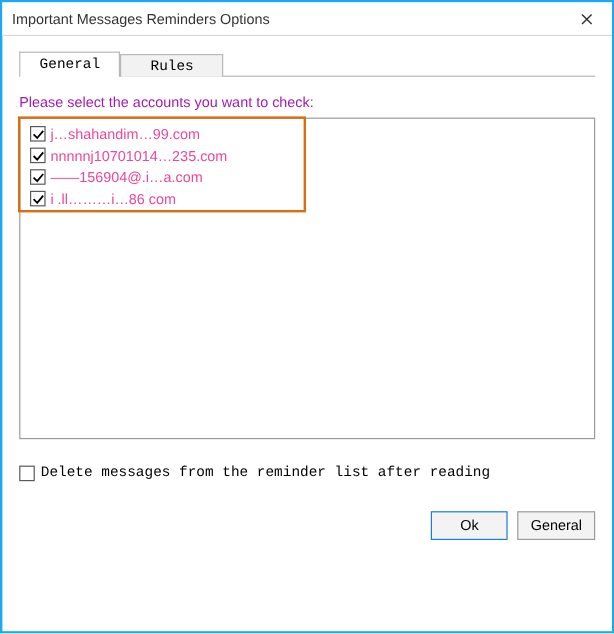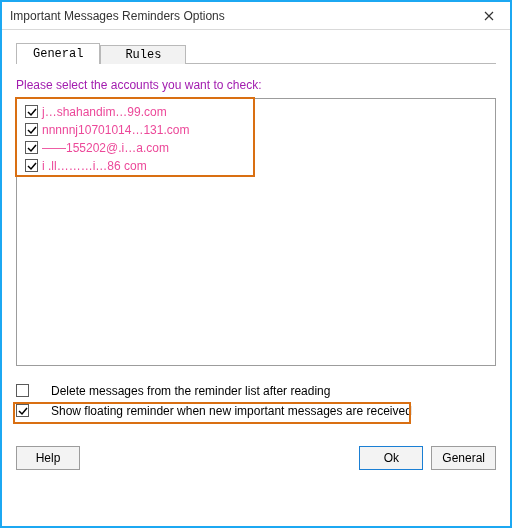--- a/index.html
+++ b/index.html
@@ -90,21 +90,21 @@
     flex: none;
   }
   .chk.checked svg { display: block; }
   .chk svg { display: none; width: 10px; height: 10px; }
   .highlight {
     position: absolute; border: 2px solid #d96f12;
     pointer-events: none;
   }
   .highlight.accounts { top: -2px; left: -2px; width: 240px; height: 80px; }
   .opts { margin-top: 18px; }
-  .opt-row { display: flex; align-items: flex-start; gap: 22px; height: 20px; }
+  .opt-row { display: flex; align-items: center; gap: 5px; height: 20px; font-family: Liberation Mono, monospace; }
   .opt-label { color: #000; }
   .highlight.floating {
     left: -3px; width: 398px; height: 22px; top: -2px;
   }
   .btnbar {
     display: flex; align-items: center; gap: 8px;
     margin-top: 22px;
   }
   .btn {
     border: 1px solid #9c9c9c;
@@ -155,62 +155,48 @@
               </svg>
             </span>
           <span>j…shahandim…99.com</span>
         </div>
         <div class="acct-row">
           <span class="chk checked">
               <svg viewBox="0 0 10 10">
                 <path d="M1 5 L4 8 L9 2" stroke="#000" stroke-width="1.5" fill="none"></path>
               </svg>
             </span>
-          <span>nnnnnj10701014…131.com</span>
-        </div>
-        <div class="acct-row">
-          <span class="chk checked">
-              <svg viewBox="0 0 10 10">
-                <path d="M1 5 L4 8 L9 2" stroke="#000" stroke-width="1.5" fill="none"></path>
-              </svg>
-            </span>
-          <span>——155202@.i…a.com</span>
+          <span>nnnnnj10701014…235.com</span>
+        </div>
+        <div class="acct-row">
+          <span class="chk checked">
+              <svg viewBox="0 0 10 10">
+                <path d="M1 5 L4 8 L9 2" stroke="#000" stroke-width="1.5" fill="none"></path>
+              </svg>
+            </span>
+          <span>——156904@.i…a.com</span>
         </div>
         <div class="acct-row">
           <span class="chk checked">
               <svg viewBox="0 0 10 10">
                 <path d="M1 5 L4 8 L9 2" stroke="#000" stroke-width="1.5" fill="none"></path>
               </svg>
             </span>
           <span>i .ll………i…86 com</span>
         </div>
       </div>
 
       <div class="opts">
         <div class="opt-row">
           <span class="chk"></span>
           <span class="opt-label">Delete messages from the reminder list after reading</span>
         </div>
-        <div class="rel">
-          <div class="highlight floating"></div>
-          <div class="opt-row">
-            <span class="chk checked">
-                <svg viewBox="0 0 10 10">
-                  <path d="M1 5 L4 8 L9 2" stroke="#000" stroke-width="1.5" fill="none"></path>
-                </svg>
-              </span>
-            <span class="opt-label">Show floating reminder when new important messages are received</span>
-          </div>
-        </div>
       </div>
 
       <div class="btnbar">
-        <div class="btn">
-          <span>Help</span>
-        </div>
         <div class="spacer"></div>
         <div class="btn default">
           <span>Ok</span>
         </div>
         <div class="btn">
           <span>General</span>
         </div>
       </div>
     </div>
   </div>

